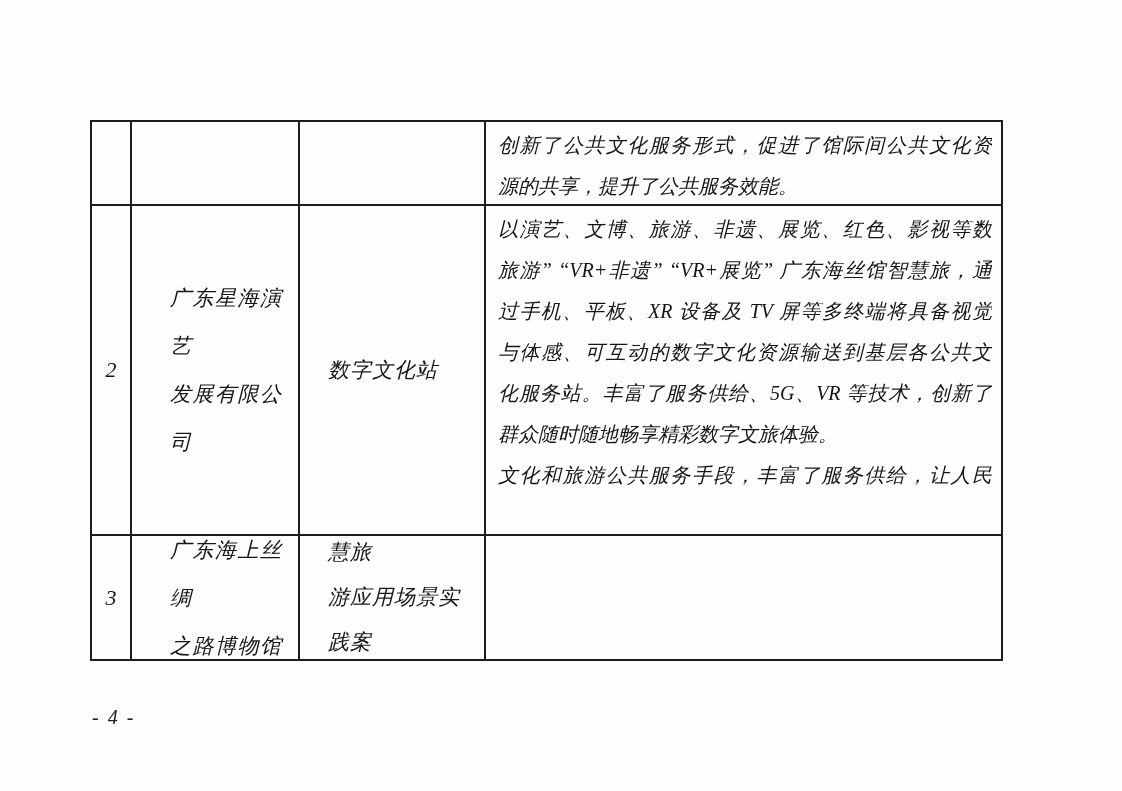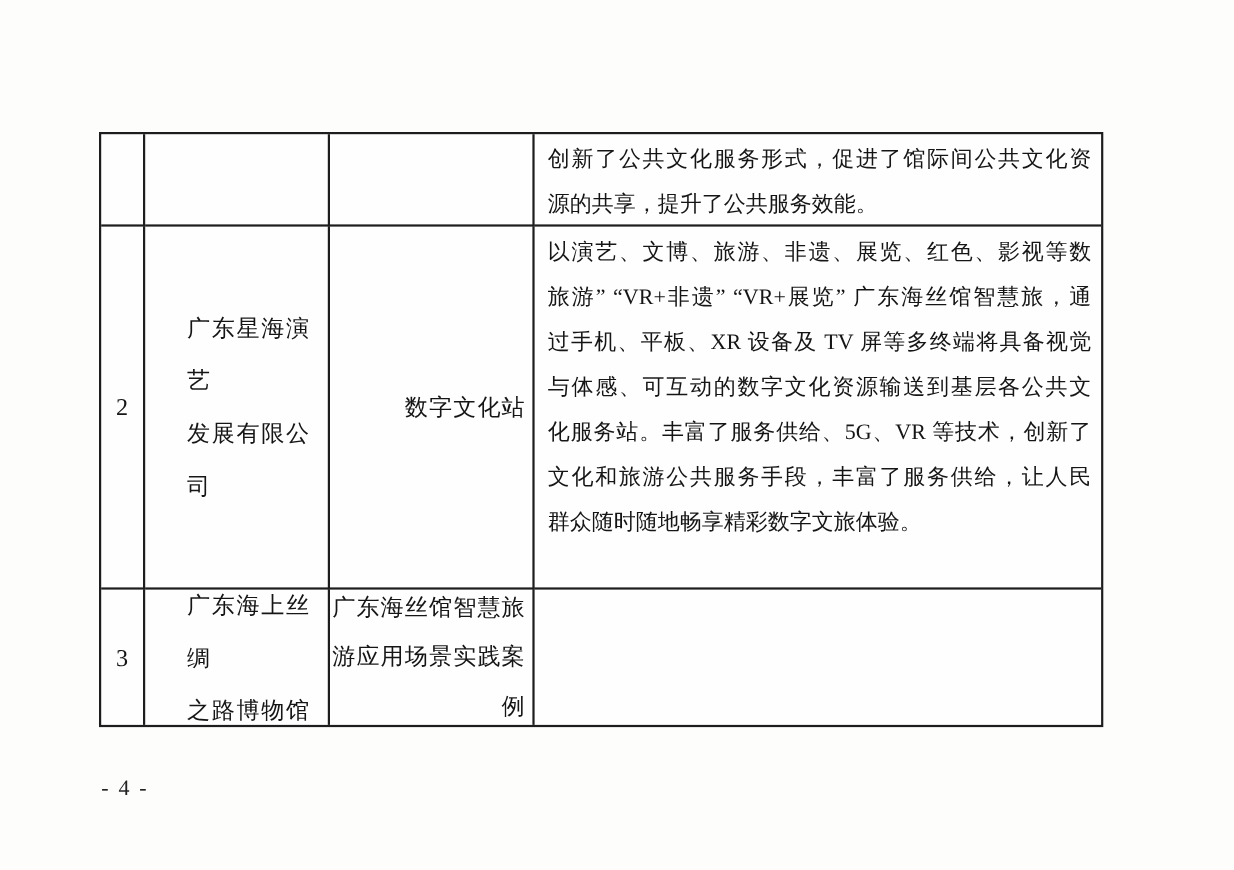--- a/index.html
+++ b/index.html
@@ -9,20 +9,21 @@
     height: 791px;
     background: #fdfdfc;
     overflow: hidden;
     font-family: "Liberation Serif", "DejaVu Serif", serif;
     color: #151515;
   }
   .page {
     position: relative;
     width: 916px;
     height: 791px;
+    font-style: italic;
   }
   
   .doc-table {
     position: absolute;
     left: 90px;
     top: 120px;
     width: 913px;
     height: 541px;
     border: 2px solid #1d1d1d;
     box-sizing: border-box;
@@ -54,27 +55,26 @@
     font-size: 21px;
     line-height: 48px;
     letter-spacing: 1.5px;
     white-space: pre-line;
   }
   
   .cell-project {
     display: flex;
     flex-direction: column;
     justify-content: center;
-    padding-left: 0;
+    padding-left: 28px;
     padding-right: 6px;
     font-size: 21px;
     line-height: 45px;
     letter-spacing: 1px;
     white-space: pre-line;
-    text-align: right;
   }
   
   .cell-desc {
     padding: 3px 9px 0 12px;
     font-size: 20px;
   }
   .dline {
     height: 41px;
     line-height: 41px;
     overflow: hidden;
@@ -111,22 +111,22 @@
     <div class="cell cell-index br bb">2</div>
     <div class="cell cell-org br bb">广东星海演艺
 发展有限公司</div>
     <div class="cell cell-project br bb">数字文化站</div>
     <div class="cell cell-desc bb">
       <div class="dline j">以演艺、文博、旅游、非遗、展览、红色、影视等数</div>
       <div class="dline j">旅游” “VR+非遗” “VR+展览” 广东海丝馆智慧旅，通</div>
       <div class="dline j">过手机、平板、XR 设备及 TV 屏等多终端将具备视觉</div>
       <div class="dline j">与体感、可互动的数字文化资源输送到基层各公共文</div>
       <div class="dline j">化服务站。丰富了服务供给、5G、VR 等技术，创新了</div>
+      <div class="dline l">群众随时随地畅享精彩数字文旅体验。</div>
       <div class="dline j">文化和旅游公共服务手段，丰富了服务供给，让人民</div>
-      <div class="dline l">群众随时随地畅享精彩数字文旅体验。</div>
     </div>
 
     <div class="cell cell-index br">3</div>
     <div class="cell cell-org br">广东海上丝绸
 之路博物馆</div>
     <div class="cell cell-project br">广东海丝馆智慧旅
 游应用场景实践案
 例</div>
 
   </div>

